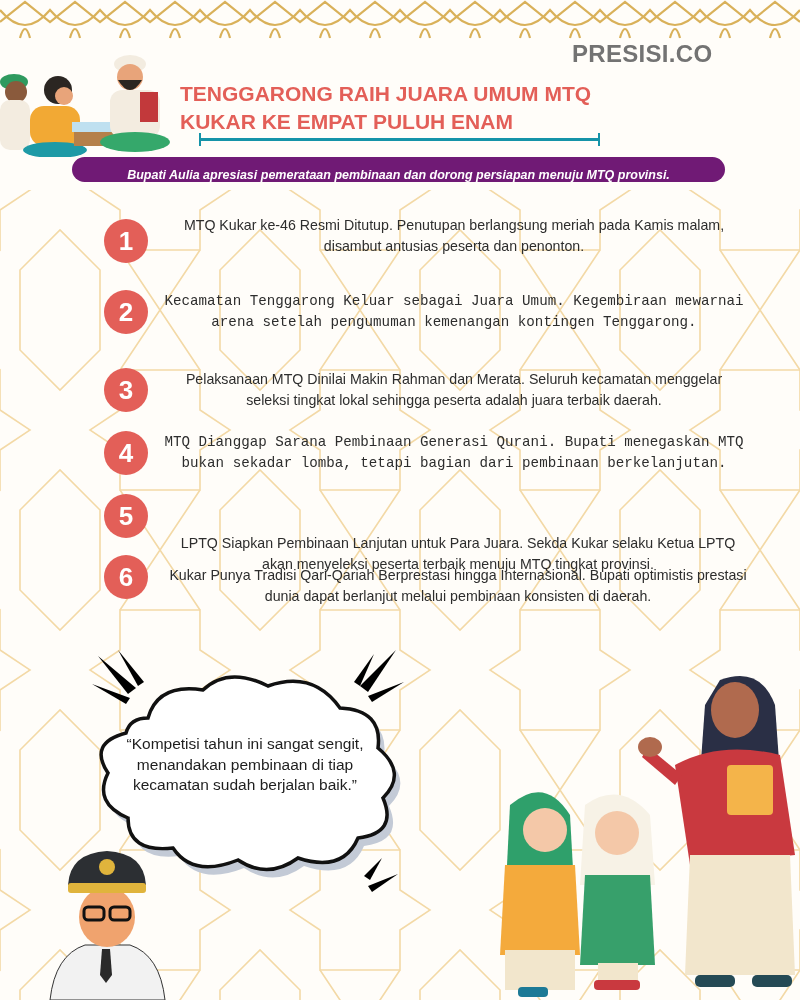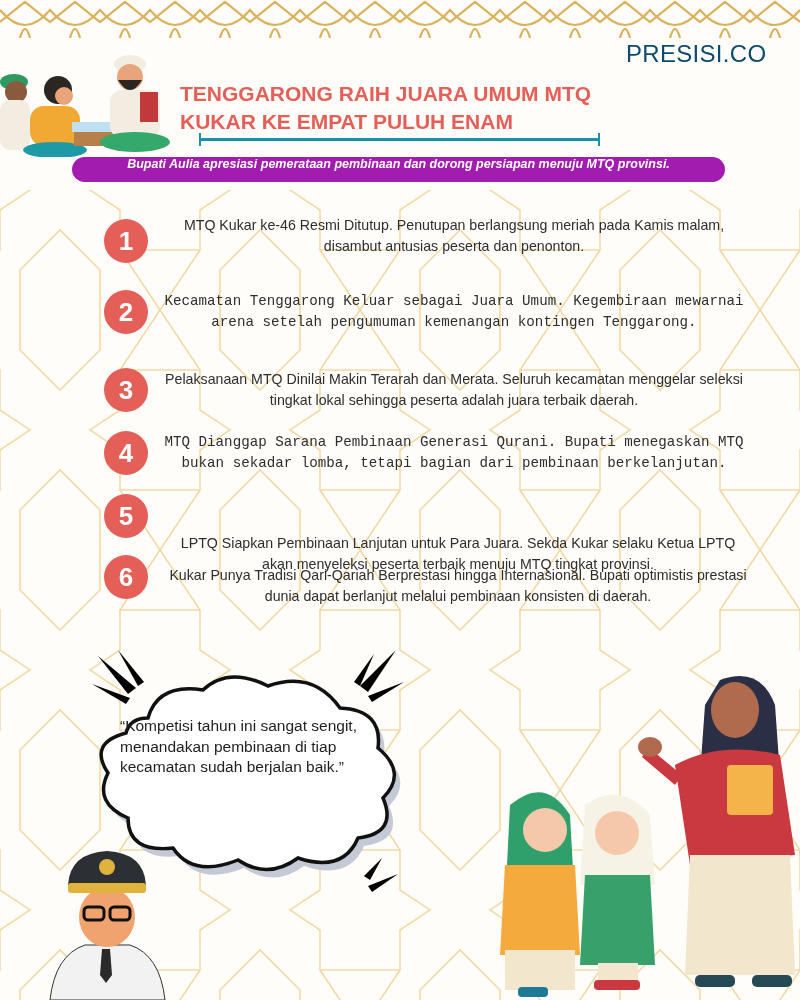--- a/index.html
+++ b/index.html
@@ -7,61 +7,61 @@
   body {
     position: relative;
     background: #fffdf9;
     font-family: "Liberation Sans", sans-serif;
     color: #2b2b2b;
   }
   .bg-pattern { position: absolute; left: 0; top: 0; width: 800px; height: 1000px; z-index: 0; }
   .top-border { position: absolute; left: 0; top: 0; width: 800px; height: 40px; z-index: 1; }
 
   .brand {
-    position: absolute; top: 40px; left: 626px;
+    position: absolute; top: 40px; left: 572px;
     font-family: "Liberation Sans", sans-serif;
-    font-weight: 400; font-size: 24px; color: #0c4a6e; letter-spacing: 0.3px; z-index: 3;
+    font-weight: 700; font-size: 24px; color: #737373; letter-spacing: 0.3px; z-index: 3;
   }
   .title {
     position: absolute; top: 80px; left: 180px; width: 440px;
     text-align: left; font-weight: 700; font-size: 21px; line-height: 28px;
     color: #e35f58; z-index: 3;
   }
   .title-rule {
     position: absolute; top: 138px; left: 199px; width: 401px; height: 3px;
     background: #1593a8; z-index: 3;
   }
   .title-rule::before, .title-rule::after {
     content: ""; position: absolute; top: -5px; width: 2px; height: 13px; background: #1593a8;
   }
   .title-rule::before { left: 0; }
   .title-rule::after { right: 0; }
 
   .subtitle-bar {
     position: absolute; top: 157px; left: 72px; width: 653px; height: 25px;
-    background: #a21caf; border-radius: 13px;
+    background: #701a75; border-radius: 13px;
     color: #ffffff; font-style: italic; font-weight: 700; font-size: 12.5px;
-    display: flex; align-items: flex-start; justify-content: center; z-index: 3;
+    display: flex; align-items: flex-end; justify-content: center; z-index: 3;
   }
 
   .list-item { position: absolute; left: 104px; width: 640px; z-index: 3; }
   .num-badge {
     position: absolute; left: 0; top: 0; width: 44px; height: 44px; border-radius: 50%;
     background: #e35f58; color: #fff; font-weight: 700; font-size: 26px;
     display: flex; align-items: center; justify-content: center;
   }
   .item-text {
     position: absolute; left: 60px; top: 0; width: 580px;
     font-size: 14.2px; line-height: 20.5px; color: #2d2d2d; text-align: center;
   }
 
   .cloud { position: absolute; left: 78px; top: 648px; width: 340px; height: 260px; z-index: 3; }
   .quote-text {
-    position: absolute; left: 120px; top: 716px; width: 250px;
-    text-align: left; font-size: 15.5px; line-height: 20.5px; color: #1e1e1e; z-index: 4;
+    position: absolute; left: 120px; top: 734px; width: 250px;
+    text-align: center; font-size: 15.5px; line-height: 20.5px; color: #1e1e1e; z-index: 4;
   }
 
   .illus { position: absolute; z-index: 2; }
 </style>
 </head>
 <body>
 
 <svg class="bg-pattern" viewBox="0 0 800 1000">
   <defs>
     <pattern id="geo" width="200" height="240" patternUnits="userSpaceOnUse" x="-40" y="190">
@@ -118,21 +118,21 @@
 <div class="list-item" style="top:219px;">
   <div class="num-badge">1</div>
   <div class="item-text" style="top:-4px;">MTQ Kukar ke-46 Resmi Ditutup. Penutupan berlangsung meriah pada Kamis malam, disambut antusias peserta dan penonton.</div>
 </div>
 <div class="list-item" style="top:290px;">
   <div class="num-badge">2</div>
   <div class="item-text" style="top:1px;font-family:Liberation Mono, monospace;">Kecamatan Tenggarong Keluar sebagai Juara Umum. Kegembiraan mewarnai arena setelah pengumuman kemenangan kontingen Tenggarong.</div>
 </div>
 <div class="list-item" style="top:368px;">
   <div class="num-badge">3</div>
-  <div class="item-text" style="top:1px;">Pelaksanaan MTQ Dinilai Makin Terarah dan Merata. Seluruh kecamatan menggelar seleksi tingkat lokal sehingga peserta adalah juara terbaik daerah.</div>
+  <div class="item-text" style="top:1px;">Pelaksanaan MTQ Dinilai Makin Rahman dan Merata. Seluruh kecamatan menggelar seleksi tingkat lokal sehingga peserta adalah juara terbaik daerah.</div>
 </div>
 <div class="list-item" style="top:431px;">
   <div class="num-badge">4</div>
   <div class="item-text" style="top:1px;font-family:Liberation Mono, monospace;">MTQ Dianggap Sarana Pembinaan Generasi Qurani. Bupati menegaskan MTQ bukan sekadar lomba, tetapi bagian dari pembinaan berkelanjutan.</div>
 </div>
 <div class="list-item" style="top:494px;">
   <div class="num-badge">5</div>
   <div class="item-text" style="left:64px; top:10px;margin-top:29px;">LPTQ Siapkan Pembinaan Lanjutan untuk Para Juara. Sekda Kukar selaku Ketua LPTQ akan menyeleksi peserta terbaik menuju MTQ tingkat provinsi.</div>
 </div>
 <div class="list-item" style="top:555px;">

